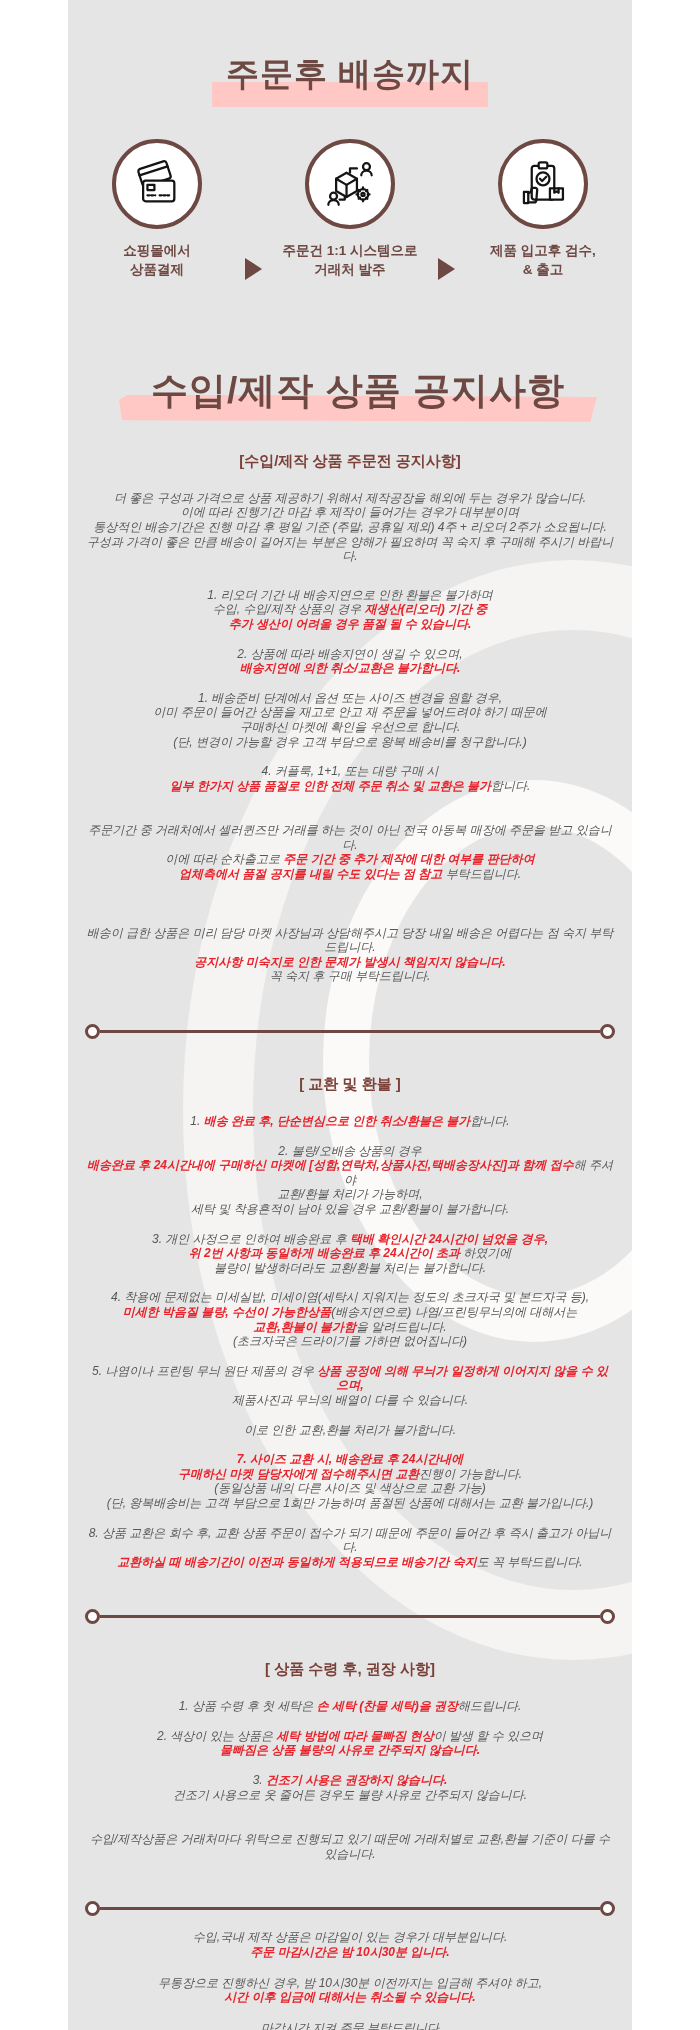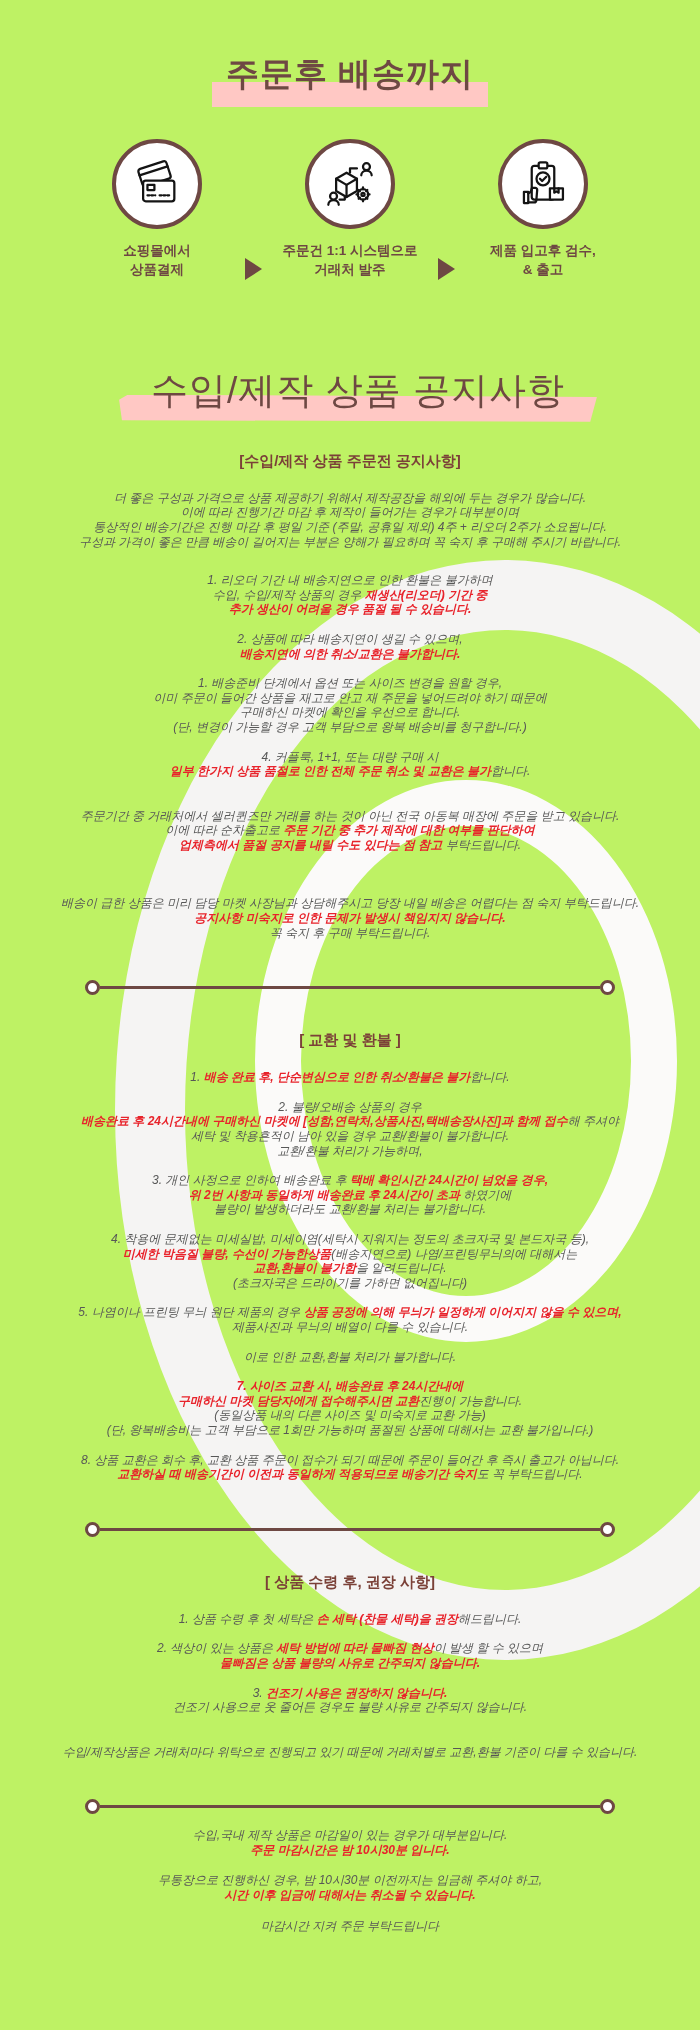--- a/index.html
+++ b/index.html
@@ -1,38 +1,38 @@
 <!DOCTYPE html>
 <html><head>
 <meta charset="utf-8">
 <style>
   html,body{margin:0;padding:0;background:#ffffff;}
   body{font-family:"Liberation Sans","DejaVu Sans",sans-serif;}
-  .page{position:relative;width:700px;height:2030px;margin:0 auto;background:#bef264;overflow:hidden;}
+  .page{position:relative;width:564px;height:2030px;margin:0 auto;background:#e5e5e5;overflow:hidden;}
   .watermark{position:absolute;left:115px;top:560px;width:640px;height:960px;border:70px solid #f5f4f3;border-radius:50%;z-index:0;}
   .watermark2{position:absolute;left:255px;top:780px;width:330px;height:470px;border:46px solid #fbfaf9;border-radius:50%;z-index:0;}
   .content{position:relative;z-index:1;text-align:center;}
 
   
   .main-title{margin:0;padding-top:52px;font-size:33px;font-weight:800;color:#6e4843;letter-spacing:1px;}
   .hl{display:inline-block;padding:0 14px 10px;background-image:linear-gradient(#ffc8c4,#ffc8c4);
       background-repeat:no-repeat;background-size:100% 25px;background-position:center bottom;}
 
   
   .steps{display:flex;justify-content:center;align-items:flex-end;margin-top:32px;}
   .step{width:172px;}
   .step-circle{width:82px;height:82px;border:4px solid #6e4843;border-radius:50%;margin:0 auto;
       display:flex;align-items:center;justify-content:center;background:#fff;}
   .step-circle svg{stroke:#141414;fill:none;stroke-width:2.6;stroke-linecap:round;stroke-linejoin:round;}
   .step-label{margin-top:13px;font-size:13.5px;font-weight:700;color:#6e4843;line-height:1.4;}
   .arrow{width:0;height:0;border-left:17px solid #6e4843;border-top:11px solid transparent;
       border-bottom:11px solid transparent;margin:34px 2px 0;}
 
   
-  .notice-title{margin:86px 0 4px;font-size:37px;font-weight:400;color:#6e4843;letter-spacing:1px;padding-left:16px;}
+  .notice-title{margin:86px 0 4px;font-size:37px;font-weight:700;color:#6e4843;letter-spacing:1px;padding-left:16px;}
   .tape{display:inline-block;position:relative;padding:0 4px;}
   .tape-band{position:absolute;left:-28px;right:-28px;top:58%;height:27px;background:#ffc8c4;z-index:-1;
       clip-path:polygon(0 18%,1.8% 0,100% 8%,98.6% 100%,0.6% 94%);}
   .tape-text{position:relative;z-index:1;}
 
   
   .flow{margin-top:6px;font-size:12px;color:#575757;}
   .sec-heading{margin:36px 0 20px;font-size:15px;font-weight:700;color:#7b4138;}
   .block{margin:0 18px 15px;}
   .line{line-height:14.6px;min-height:14.6px;font-style:italic;}
@@ -170,22 +170,22 @@
           <span class="rule"></span>
           <span class="dot"></span>
         </div>
         <div class="sec-heading">[ 교환 및 환불 ]</div>
         <div class="block">
           <div class="line"><span>1. </span><span class="red">배송 완료 후, 단순변심으로 인한 취소/환불은 불가</span><span>합니다.</span></div>
         </div>
         <div class="block">
           <div class="line"><span>2. 불량/오배송 상품의 경우</span></div>
           <div class="line"><span class="red">배송완료 후 24시간내에 구매하신 마켓에 [성함,연락처,상품사진,택배송장사진]과 함께 접수</span><span>해 주셔야</span></div>
+          <div class="line"><span>교환/환불 처리가 가능하며,</span></div>
           <div class="line"><span>세탁 및 착용흔적이 남아 있을 경우 교환/환불이 불가합니다.</span></div>
-          <div class="line"><span>교환/환불 처리가 가능하며,</span></div>
         </div>
         <div class="block">
           <div class="line"><span>3. 개인 사정으로 인하여 배송완료 후 </span><span class="red">택배 확인시간 24시간이 넘었을 경우,</span></div>
           <div class="line"><span class="red">위 2번 사항과 동일하게 배송완료 후 24시간이 초과 </span><span>하였기에</span></div>
           <div class="line"><span>불량이 발생하더라도 교환/환불 처리는 불가합니다.</span></div>
         </div>
         <div class="block">
           <div class="line"><span>4. 착용에 문제없는 미세실밥, 미세이염(세탁시 지워지는 정도의 초크자국 및 본드자국 등),</span></div>
           <div class="line"><span class="red">미세한 박음질 불량, 수선이 가능한상품</span><span>(배송지연으로) 나염/프린팅무늬의에 대해서는</span></div>
           <div class="line"><span class="red">교환,환불이 불가함</span><span>을 알려드립니다.</span></div>
@@ -194,21 +194,21 @@
         <div class="block">
           <div class="line"><span>5. 나염이나 프린팅 무늬 원단 제품의 경우 </span><span class="red">상품 공정에 의해 무늬가 일정하게 이어지지 않을 수 있으며,</span></div>
           <div class="line"><span>제품사진과 무늬의 배열이 다를 수 있습니다.</span></div>
         </div>
         <div class="block">
           <div class="line"><span>이로 인한 교환,환불 처리가 불가합니다.</span></div>
         </div>
         <div class="block">
           <div class="line"><span class="red">7. 사이즈 교환 시, 배송완료 후 24시간내에</span></div>
           <div class="line"><span class="red">구매하신 마켓 담당자에게 접수해주시면 교환</span><span>진행이 가능합니다.</span></div>
-          <div class="line"><span>(동일상품 내의 다른 사이즈 및 미숙지로 교환 가능)</span></div>
+          <div class="line"><span>(동일상품 내의 다른 사이즈 및 색상으로 교환 가능)</span></div>
           <div class="line"><span>(단, 왕복배송비는 고객 부담으로 1회만 가능하며 품절된 상품에 대해서는 교환 불가입니다.)</span></div>
         </div>
         <div class="block">
           <div class="line"><span>8. 상품 교환은 회수 후, 교환 상품 주문이 접수가 되기 때문에 주문이 들어간 후 즉시 출고가 아닙니다.</span></div>
           <div class="line"><span class="red">교환하실 때 배송기간이 이전과 동일하게 적용되므로 배송기간 숙지</span><span>도 꼭 부탁드립니다.</span></div>
         </div>
         <div class="divider">
           <span class="dot"></span>
           <span class="rule"></span>
           <span class="dot"></span>

